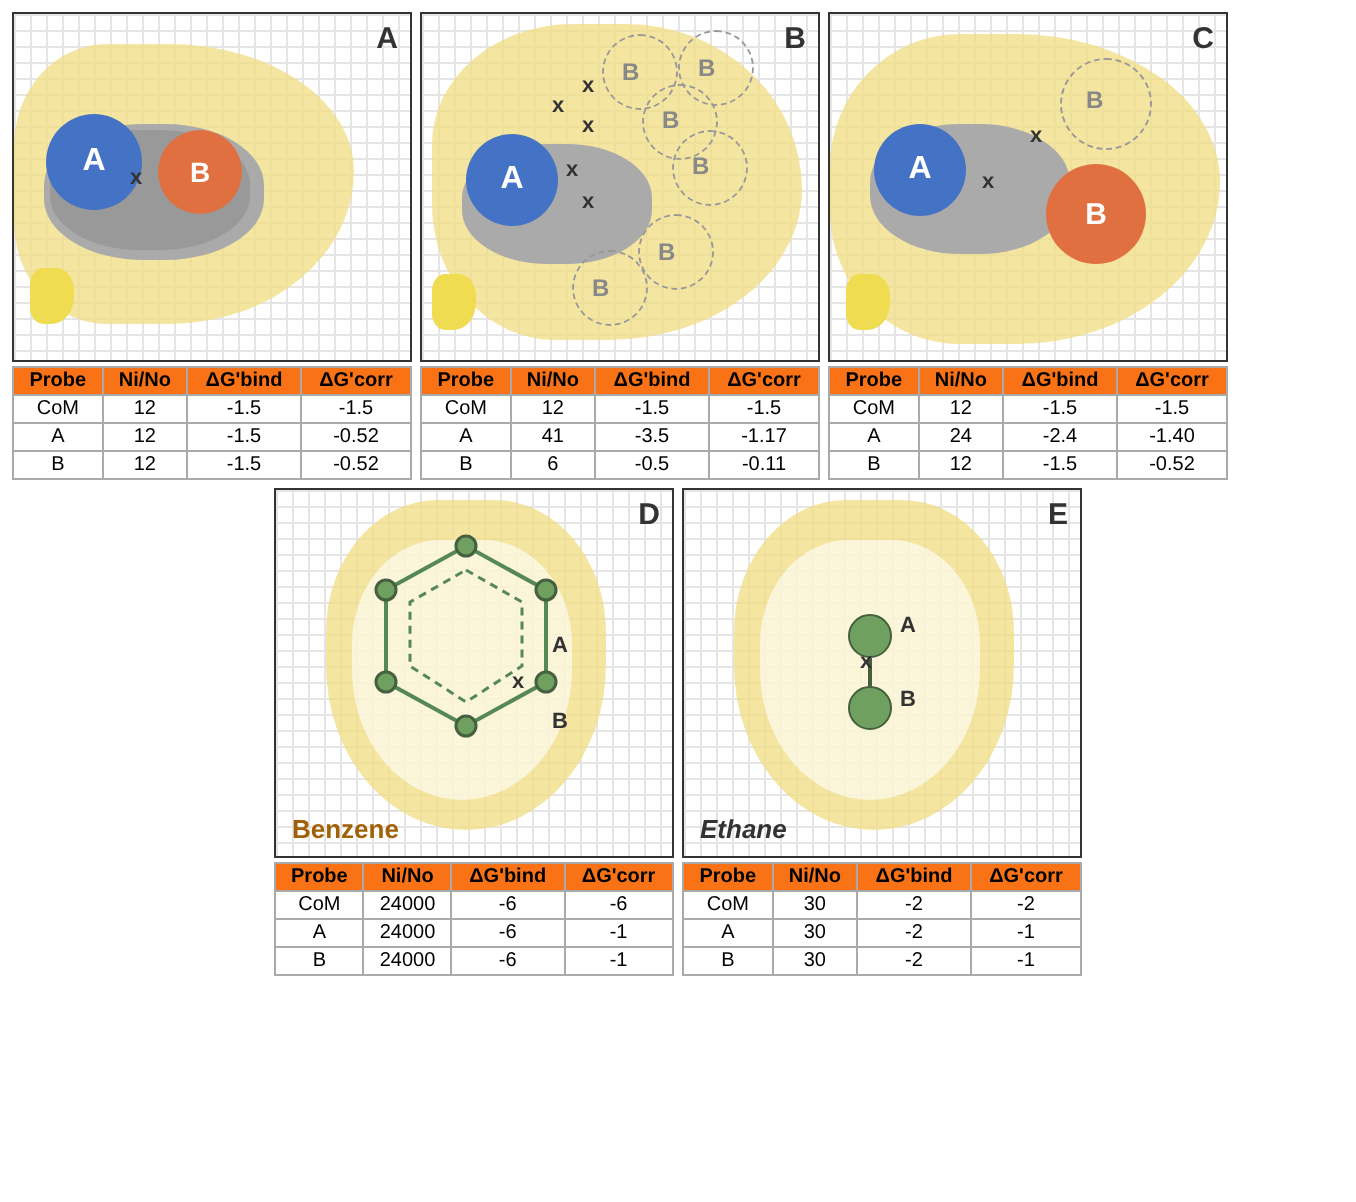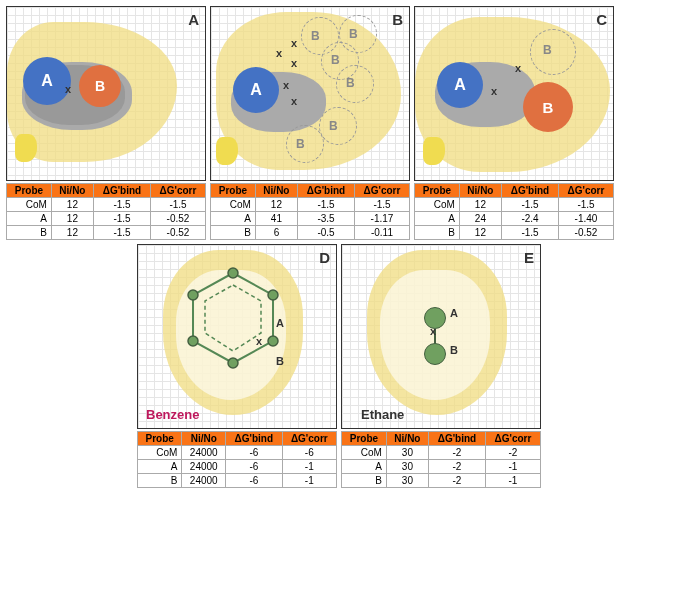--- a/index.html
+++ b/index.html
@@ -78,21 +78,21 @@
       padding: 1px 4px;
       text-align: center;
       white-space: nowrap;
     }
     .data-table th {
       background: #f97316;
       font-weight: bold;
       font-size: 10px;
     }
     .data-table td:first-child {
-      text-align: right;
+      text-align: center;
     }
 
     
     .bottom-row {
       display: flex;
       flex-direction: row;
       gap: 4px;
       justify-content: center;
       flex: 0 0 auto;
     }
@@ -151,30 +151,31 @@
       border: 1.5px dashed #999;
       border-radius: 50%;
     }
 
     .benzene-label {
       position: absolute;
       bottom: 6px;
       left: 8px;
       font-size: 13px;
       font-weight: bold;
-      color: #be185d;
+      color: #a16207;
     }
 
     .ethane-label {
       position: absolute;
       bottom: 6px;
-      left: 19px;
+      left: 8px;
       font-size: 13px;
       font-weight: bold;
       color: #333;
+      font-style: italic;
     }
 
     
     .benzene-svg {
       position: absolute;
       top: 30px;
       left: 40px;
     }
 
     .table-container-abc {

